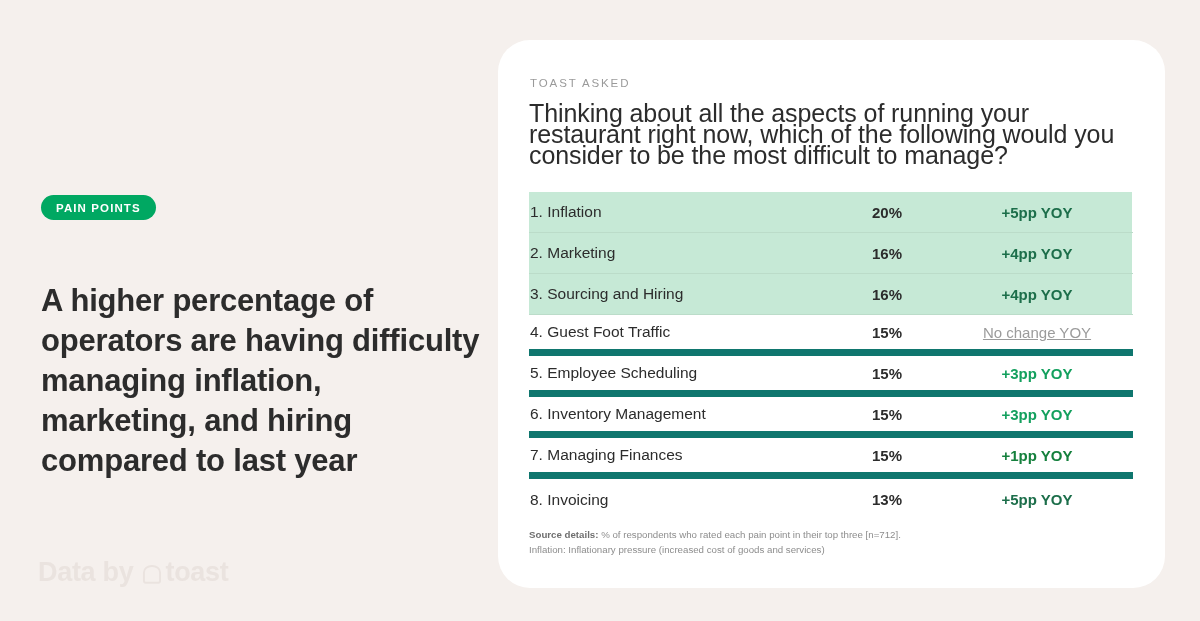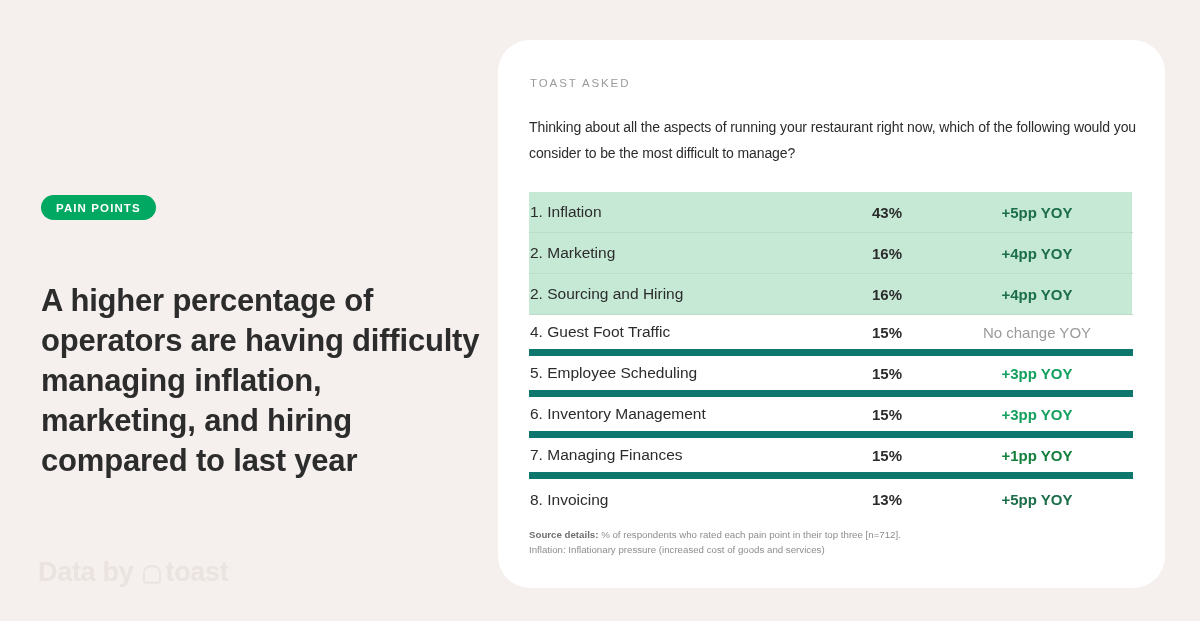--- a/index.html
+++ b/index.html
@@ -87,25 +87,24 @@
     font-size: 11.5px;
     letter-spacing: 1.9px;
     color: #9A9A9A;
     font-weight: normal;
   }
   .question {
     position: absolute;
     left: 31px;
     top: 63px;
     width: 608px;
-    font-size: 14px;
-    line-height: 26px;
+    font-size: 25px;
+    line-height: 21px;
     color: #2C2C2C;
     letter-spacing: -0.1px;
-    margin-top: 11px;
   }
 
   
   .table {
     position: absolute;
     left: 31px;
     top: 152px;
     width: 604px;
   }
   .row {
@@ -154,20 +153,21 @@
     flex: 1;
     box-sizing: border-box;
     font-size: 15px;
     font-weight: bold;
     text-align: center;
     padding-right: 34px;
   }
   .c-yoy.neutral {
     color: #9B9B9B;
     font-weight: normal;
+    text-decoration: underline;
   }
 
   .source {
     position: absolute;
     left: 31px;
     top: 487px;
     width: 600px;
     font-size: 9.7px;
     line-height: 15px;
     color: #8D8D8D;
@@ -199,32 +199,32 @@
 
 <div class="card">
 
   <div class="eyebrow">TOAST ASKED</div>
   <div class="question">Thinking about all the aspects of running your restaurant right now, which of the following would you consider to be the most difficult to manage?</div>
 
   <div class="table" id="table-body">
       <div class="row hl">
         <div class="row-bg"></div>
         <div class="c-label">1. Inflation</div>
-        <div class="c-pct">43%</div>
+        <div class="c-pct">20%</div>
         <div class="c-yoy" style="color: rgb(28, 110, 74);">+5pp YOY</div>
       </div>
       <div class="row hl">
         <div class="row-bg"></div>
         <div class="c-label">2. Marketing</div>
         <div class="c-pct">16%</div>
         <div class="c-yoy" style="color: rgb(28, 110, 74);">+4pp YOY</div>
       </div>
       <div class="row hl">
         <div class="row-bg"></div>
-        <div class="c-label">2. Sourcing and Hiring</div>
+        <div class="c-label">3. Sourcing and Hiring</div>
         <div class="c-pct">16%</div>
         <div class="c-yoy" style="color: rgb(28, 110, 74);">+4pp YOY</div>
       </div>
       <div class="row">
         <div class="c-label">4. Guest Foot Traffic</div>
         <div class="c-pct">15%</div>
         <div class="c-yoy neutral" style="color: rgb(155, 155, 155);">No change YOY</div>
       </div>
       <div class="row">
         <div class="c-label">5. Employee Scheduling</div>

